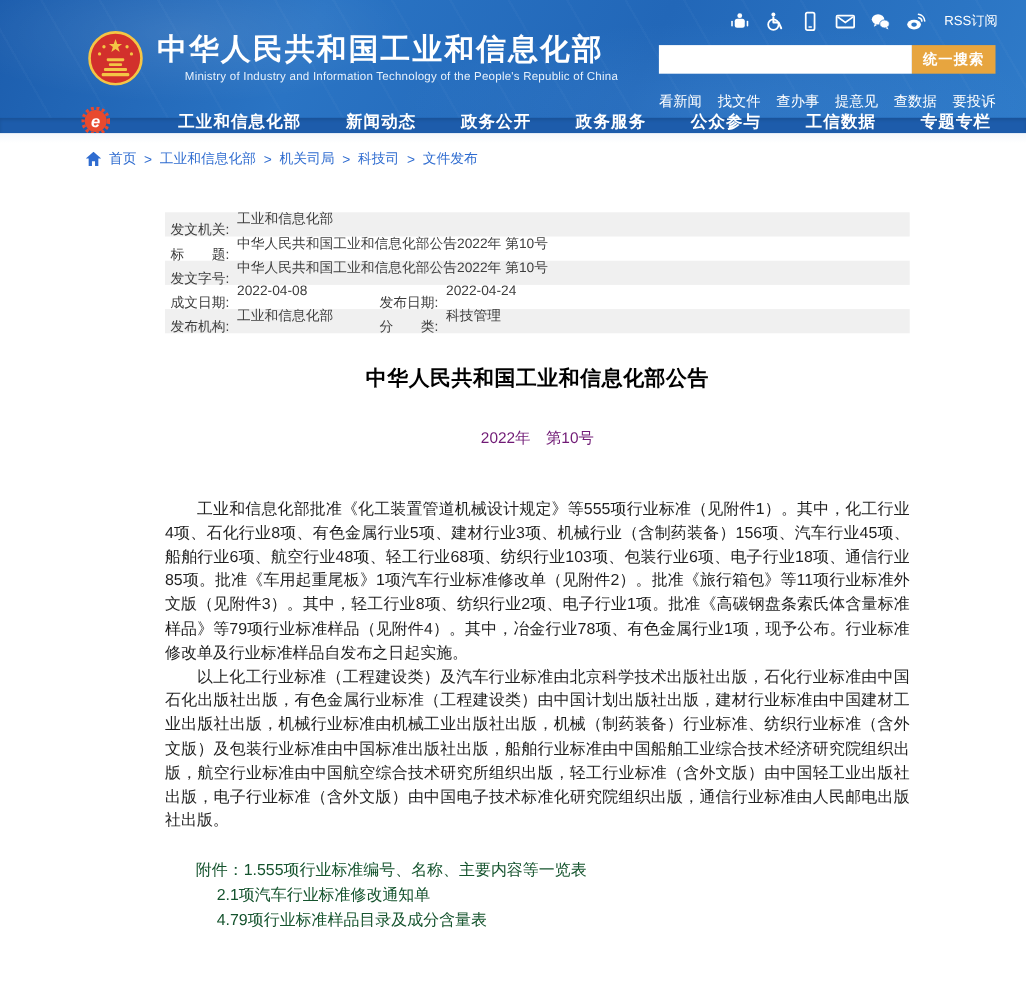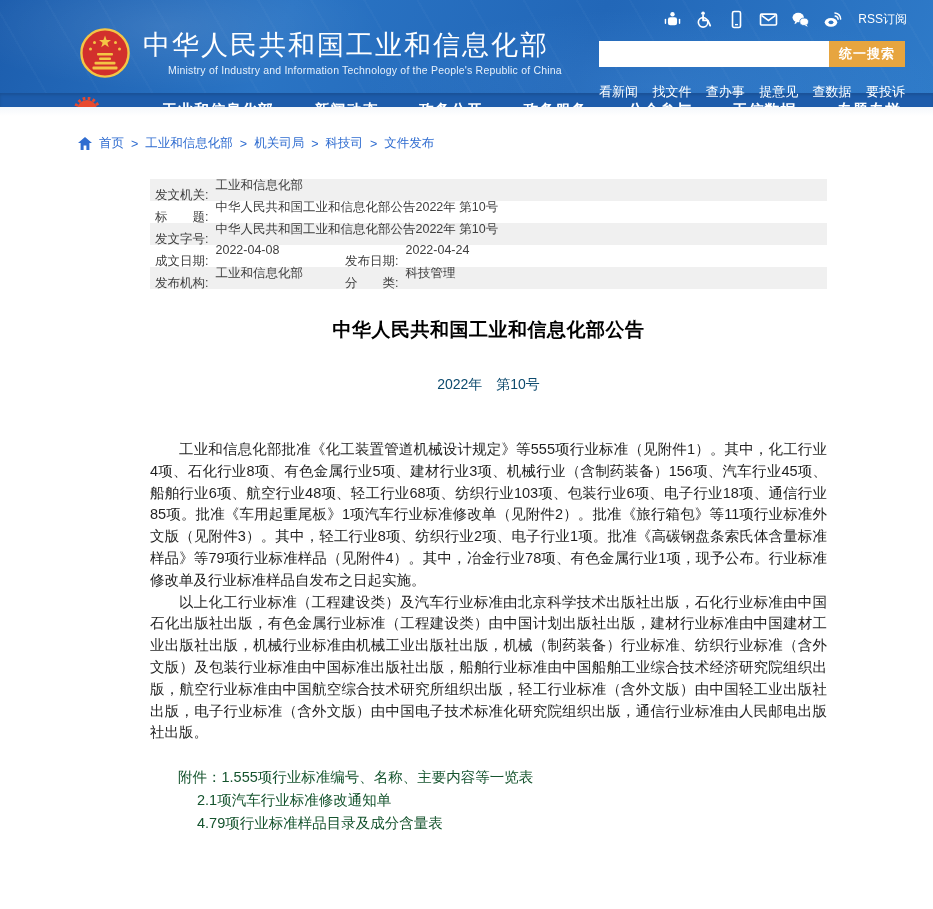--- a/index.html
+++ b/index.html
@@ -1,74 +1,74 @@
 <!DOCTYPE html>
 <html><head>
 <meta charset="utf-8">
 <style>
   html,body{margin:0;padding:0;background:#ffffff;}
   body{width:933px;min-height:909px;font-family:"Liberation Sans","DejaVu Sans",sans-serif;}
   a{text-decoration:none;}
 
   
-  .site-header{position:relative;height:107px;
+  .site-header{position:relative;height:121px;
     background:linear-gradient(115deg,#1c5dad 0%,#2a74c4 30%,#2267b8 62%,#2f7bc9 100%);
     overflow:hidden;}
   .site-header::before{content:"";position:absolute;inset:0;
     background:
       radial-gradient(ellipse 300px 90px at 18% 25%, rgba(255,255,255,0.10), transparent 70%),
       radial-gradient(ellipse 420px 110px at 70% 80%, rgba(120,190,255,0.12), transparent 70%),
       repeating-linear-gradient(60deg, rgba(255,255,255,0.025) 0 2px, transparent 2px 46px);
     pointer-events:none;}
 
   .utility-row{position:absolute;top:10px;right:26px;display:flex;align-items:center;gap:13px;z-index:3;}
   .uicon{display:inline-flex;width:19px;height:19px;align-items:center;justify-content:center;cursor:pointer;}
   .rss-link{color:#ffffff;font-size:12px;margin-left:3px;cursor:pointer;}
 
   .brand{position:absolute;top:28px;left:80px;display:flex;align-items:center;gap:13px;z-index:3;cursor:pointer;}
   .brand-text{display:flex;flex-direction:column;}
-  .site-title{color:#ffffff;font-size:27px;font-weight:normal;letter-spacing:2px;line-height:30px;}
+  .site-title{color:#ffffff;font-size:27px;font-weight:bold;letter-spacing:2px;line-height:30px;}
   .site-subtitle{color:#e6f0fb;font-size:10.5px;margin-top:4px;letter-spacing:0.2px;padding-left:25px;}
 
   .search-area{position:absolute;top:41px;right:28px;width:306px;z-index:3;}
   .search-row{display:flex;height:26px;}
   .search-input{flex:1;border:0;outline:none;padding:0 8px;font-size:13px;background:#ffffff;}
   .search-btn{width:76px;border:0;background:#e7a53f;color:#ffffff;font-size:13px;font-weight:bold;
     font-family:inherit;cursor:pointer;letter-spacing:1px;}
   .quick-links{display:flex;justify-content:space-between;margin-top:16px;}
   .quick-links a{color:#ffffff;font-size:13px;}
 
   .main-nav{position:absolute;top:93px;left:0;right:0;height:34px;display:flex;align-items:center;z-index:3;}
   .e-logo{margin-left:74px;width:26px;height:26px;display:inline-flex;cursor:pointer;}
   .nav-items{flex:1;display:flex;justify-content:space-between;margin:0 32px 0 62px;}
   .nav-item{color:#ffffff;font-size:15px;font-weight:bold;letter-spacing:1px;cursor:pointer;}
   .nav-strip{position:absolute;bottom:0;left:0;right:0;height:14px;background:#1d5cab;
     box-shadow:inset 0 2px 3px rgba(0,0,0,0.12);z-index:2;}
 
   
   .breadcrumb-bar{height:44px;background:#ffffff;
     background:linear-gradient(180deg,#f4f7fb 0,#ffffff 9px);}
-  .breadcrumb{display:flex;align-items:center;gap:7px;padding:28px 0 0 78px;font-size:12.5px;}
+  .breadcrumb{display:flex;align-items:center;gap:7px;padding:15px 0 0 78px;font-size:12.5px;}
   .breadcrumb a,.breadcrumb .crumb{color:#2f6cd0;}
   .breadcrumb .sep{color:#2f6cd0;}
   .home-icon{display:inline-flex;width:14px;height:13px;cursor:pointer;}
 
   
   .content{width:677px;margin:0 0 0 150px;}
 
   .meta-table{margin-top:28px;font-size:12.5px;color:#3d3d3d;}
   .meta-row{display:flex;align-items:center;height:22px;padding-left:5px;}
   .meta-row.shade{background:#f0f0f0;}
   .meta-col{display:flex;}
   .meta-col.first{width:190px;}
   .meta-label{white-space:pre;color:#3d3d3d;margin-top:10px;}
   .meta-value{margin-left:7px;color:#3d3d3d;}
 
   .doc-title{margin:28px 0 0 0;text-align:center;font-size:19px;font-weight:bold;color:#000000;letter-spacing:0.5px;}
-  .doc-issue{margin-top:33px;text-align:center;font-size:14px;color:#0c4a6e;}
+  .doc-issue{margin-top:33px;text-align:center;font-size:14px;color:#701a75;}
 
   .doc-para{margin:0;font-size:14.5px;line-height:21.8px;color:#1f1f1f;text-align:justify;text-indent:2em;}
   .doc-para.first{margin-top:45px;}
 
   .attachments{margin-top:22px;font-size:14.5px;line-height:23px;color:#14532d;}
   .attach-first{margin-left:28px;display:flex;}
   .attach-item{margin-left:47px;}
 </style>
 </head>
 <body>

